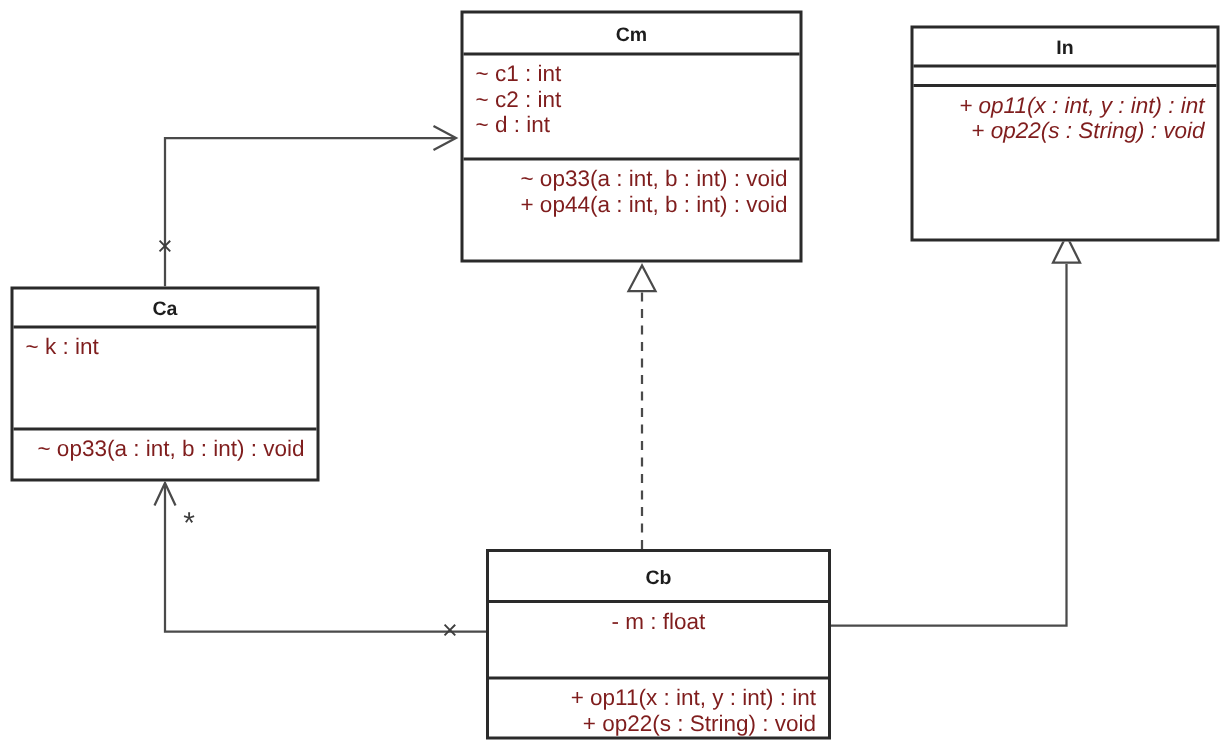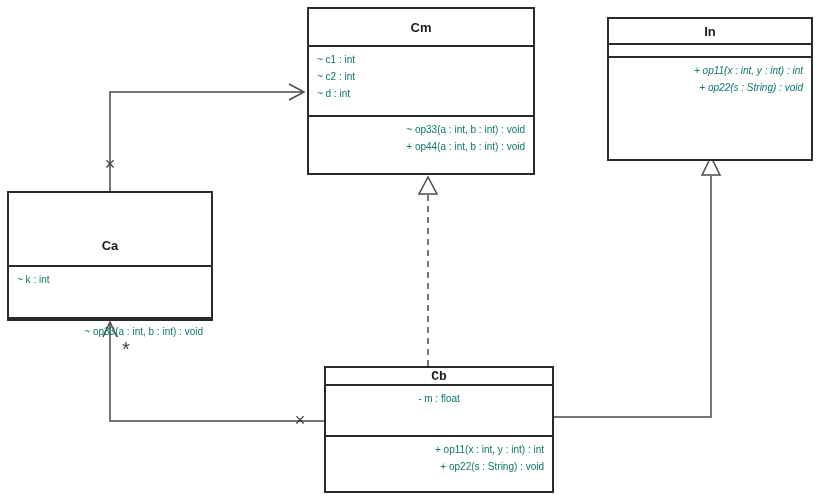--- a/index.html
+++ b/index.html
@@ -14,21 +14,21 @@
   }
   .uml-class .title{
     display:flex;align-items:center;justify-content:center;
     font-weight:bold;font-size:13px;color:#1d1d1d;flex:0 0 auto;
   }
   .compartment{
     border-top:2px solid #2a2a2a;box-sizing:border-box;
     padding:4px 8px 2px 8px;flex:0 0 auto;
   }
   .compartment.grow{flex:1 1 auto;text-align:right;}
-  .row{font-size:10px;line-height:17px;white-space:nowrap;color:#0f766e;}
+  .row{font-size:15px;line-height:17px;white-space:nowrap;color:#7f1d1d;}
   .row.underline{}
   .ops-italic .row{font-style:italic;}
   .mark{
     position:absolute;transform:translate(-50%,-50%);
     color:#3d3d3d;font-size:18px;line-height:1;font-weight:normal;
   }
   .mark.star{font-size:20px;}
 </style>
 </head>
 <body>
@@ -52,21 +52,21 @@
       <polygon points="711,157 702,175 720,175" fill="#ffffff" stroke="#4a4a4a" stroke-width="1.5"></polygon>
     </g>
 
     <g>
       <path d="M324,421 L110,421 L110,324" fill="none" stroke="#4a4a4a" stroke-width="1.5"></path>
       <path d="M103,337 L110,322 L117,337" fill="none" stroke="#4a4a4a" stroke-width="1.5"></path>
     </g>
   </svg>
 
   <div class="uml-class" style="left:307px;top:7px;width:228px;height:168px;">
-    <div class="title" style="height:36px;text-align:right;">Cm</div>
+    <div class="title" style="height:26px;text-align:right;">Cm</div>
     <div class="compartment" style="height:70px;">
       <div class="row">~ c1 : int</div>
       <div class="row">~ c2 : int</div>
       <div class="row underline">~ d : int</div>
     </div>
     <div class="compartment grow">
       <div class="row">~ op33(a : int, b : int) : void</div>
       <div class="row underline">+ op44(a : int, b : int) : void</div>
     </div>
   </div>
@@ -74,31 +74,31 @@
   <div class="uml-class" style="left:607px;top:17px;width:206px;height:144px;">
     <div class="title" style="height:24px;">In</div>
     <div class="compartment" style="height:13px;padding:0;"></div>
     <div class="compartment grow ops-italic">
       <div class="row">+ op11(x : int, y : int) : int</div>
       <div class="row">+ op22(s : String) : void</div>
     </div>
   </div>
 
   <div class="uml-class" style="left:7px;top:191px;width:206px;height:130px;">
-    <div class="title" style="height:40px;margin-top:32px;">Ca</div>
-    <div class="compartment" style="height:52px;">
+    <div class="title" style="height:24px;">Ca</div>
+    <div class="compartment" style="height:68px;">
       <div class="row">~ k : int</div>
     </div>
     <div class="compartment grow">
       <div class="row">~ op33(a : int, b : int) : void</div>
     </div>
   </div>
 
   <div class="uml-class" style="left:324px;top:366px;width:230px;height:127px;">
-    <div class="title" style="height:16px;font-family:Liberation Mono, monospace;">Cb</div>
+    <div class="title" style="height:32px;">Cb</div>
     <div class="compartment" style="height:51px;text-align:center;">
       <div class="row">- m : float</div>
     </div>
     <div class="compartment grow">
       <div class="row">+ op11(x : int, y : int) : int</div>
       <div class="row">+ op22(s : String) : void</div>
     </div>
   </div>
 
   <span class="mark" style="left:110px;top:164px;">×</span>

